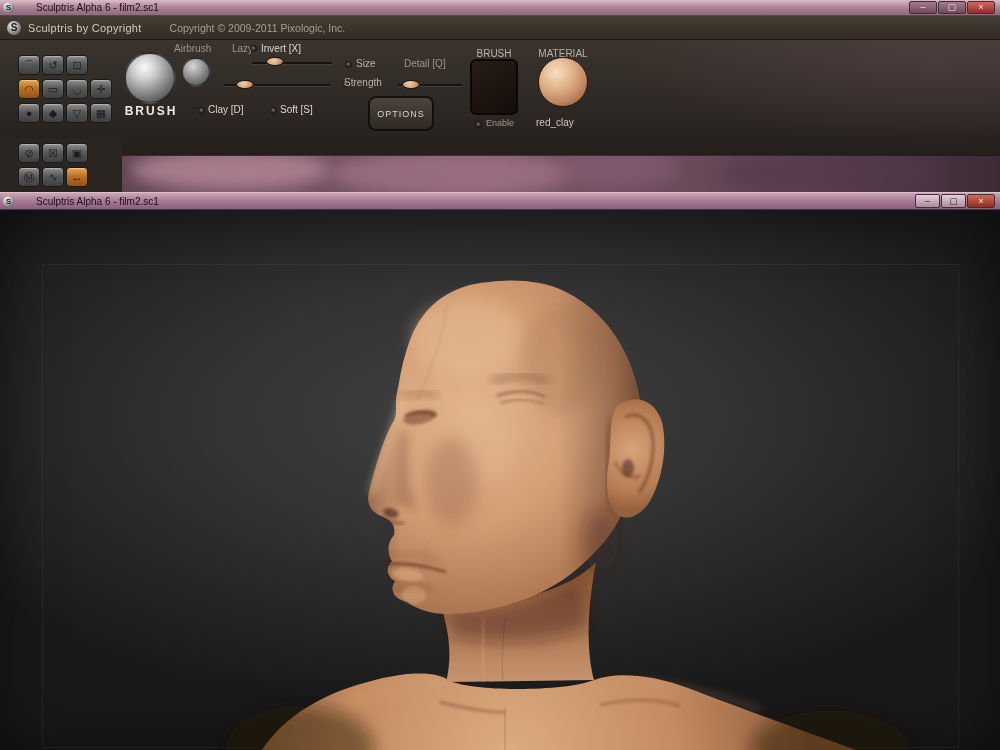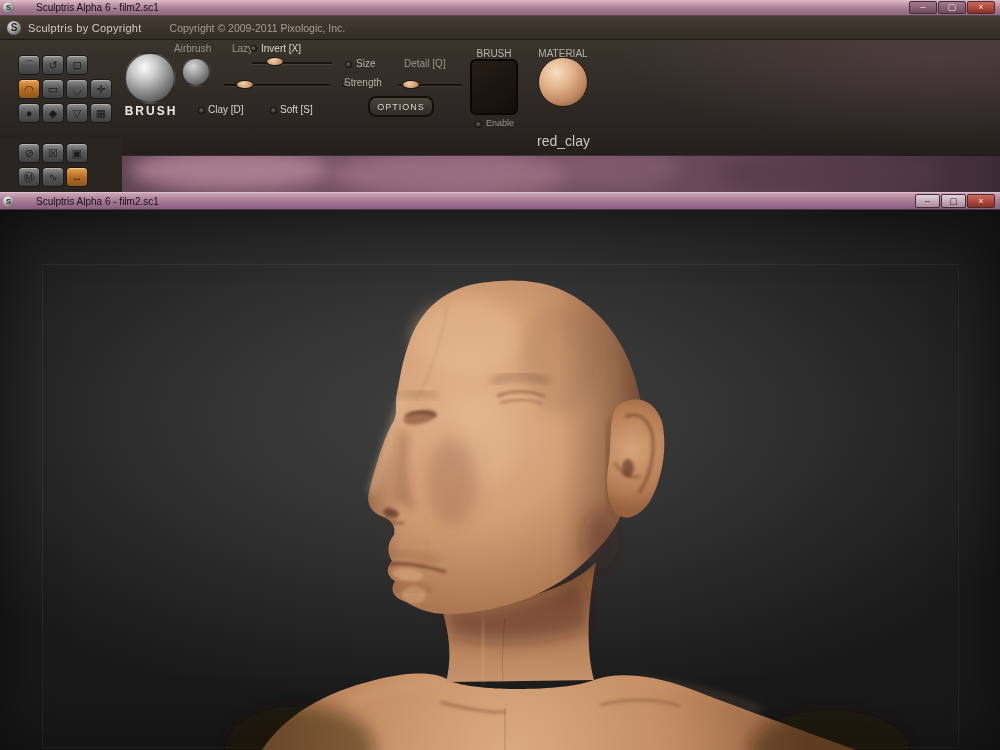--- a/index.html
+++ b/index.html
@@ -59,21 +59,21 @@
   .lbl{position:absolute;font-size:10px;color:#9d958b;white-space:nowrap;}
   .lbl.bright{color:#ded7cd;font-weight:normal;}
   .lbl.mid{color:#b9b1a6;}
 
   .radio{position:absolute;width:8px;height:8px;border-radius:50%;box-sizing:border-box;
          background:radial-gradient(circle at 40% 35%,#6e645a,#2c2822 75%);border:1px solid #131009;padding:0;}
   .track{position:absolute;height:2px;background:#17130f;box-shadow:0 1px 0 rgba(255,255,255,.08);}
   .handle{position:absolute;width:18px;height:9px;border-radius:50%;box-sizing:border-box;padding:0;
           background:radial-gradient(circle at 40% 28%,#f2d0ac,#cf9d76 60%,#976847);border:1px solid #22180f;}
 
-  .options-btn{position:absolute;left:368px;top:56px;width:66px;height:21px;border-radius:8px;
+  .options-btn{position:absolute;left:368px;top:56px;width:66px;height:35px;border-radius:8px;
                background:linear-gradient(#4a443c,#2e2a25);border:2px solid #13100a;color:#d9d3c9;
                font-size:9px;letter-spacing:1px;display:flex;align-items:center;justify-content:center;
                box-sizing:border-box;padding:0;font-family:inherit;}
   .brush-swatch{position:absolute;left:470px;top:19px;width:48px;height:56px;border-radius:6px;
                 background:linear-gradient(145deg,#261d16,#130d09);border:2px solid #0a0705;box-sizing:border-box;}
   .mat-sphere{position:absolute;left:538px;top:17px;width:50px;height:50px;border-radius:50%;box-sizing:border-box;
               background:radial-gradient(circle at 36% 30%,#f8dfc3,#e2b48c 35%,#c08862 65%,#8a5a3c 90%,#6e4630);
               border:1px solid #281b11;}
   .paint-btn{position:absolute;left:605px;top:31px;width:118px;height:32px;border-radius:16px;
              background:linear-gradient(#3e3832,#262220);border:3px solid #0d0b09;
@@ -204,21 +204,21 @@
 
     <button class="options-btn">OPTIONS</button>
 
     <span class="lbl mid" style="left:470px;top:8px;width:48px;text-align:center;">BRUSH</span>
     <div class="brush-swatch"></div>
     <button class="radio" style="left:475px;top:81px;width:7px;height:7px;"></button>
     <span class="lbl" style="left:486px;top:78px;font-size:9px;">Enable</span>
 
     <span class="lbl mid" style="left:536px;top:8px;width:54px;text-align:center;">MATERIAL</span>
     <div class="mat-sphere"></div>
-    <span class="lbl" style="left:536px;top:77px;width:54px;text-align:right;font-size:14px;color:#cfc7bc;margin-top:16px;">red_clay</span>
+    <span class="lbl" style="left:536px;top:77px;width:54px;text-align:left;font-size:10px;color:#cfc7bc;">red_clay</span>
 
   </div>
 
   <div id="titlebar2" class="titlebar">
     <span class="tb-icon">S</span>
     <span class="tb-title">Sculptris Alpha 6 - film2.sc1</span>
     <span class="tb-controls">
       <button class="tb-btn" style="width:25px;background:linear-gradient(#e3d2db,#ab8a9c);color:#2a1d26;">–</button>
       <button class="tb-btn" style="width:25px;background:linear-gradient(#e3d2db,#ab8a9c);color:#2a1d26;">▢</button>
       <button class="tb-btn close" style="width:28px;">×</button>

